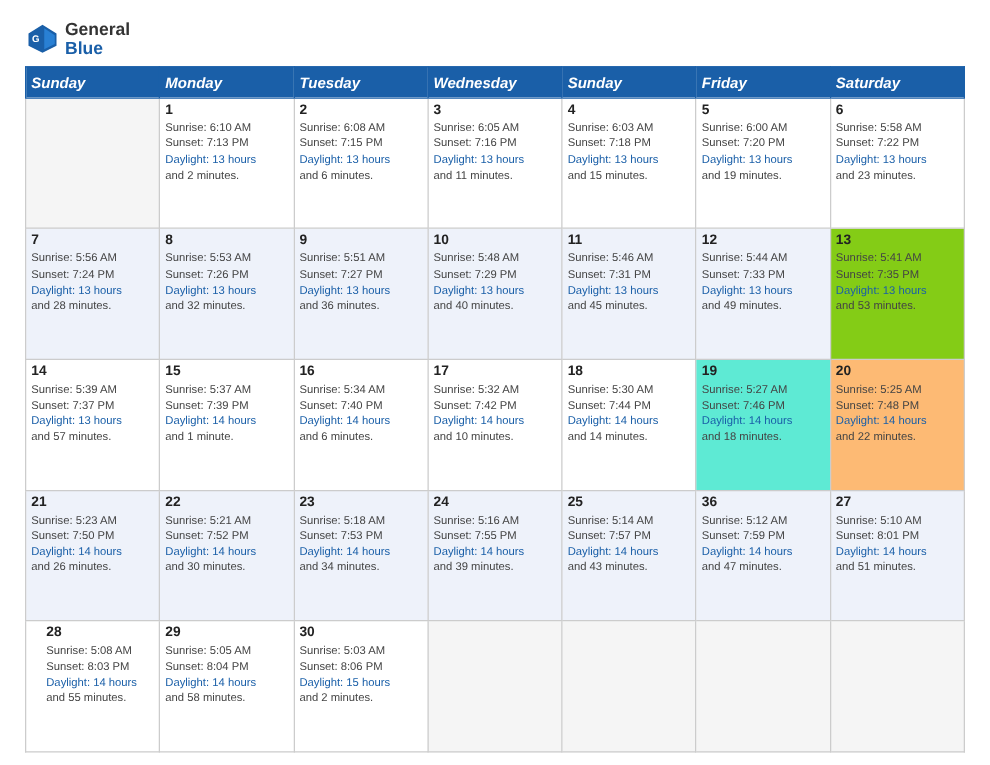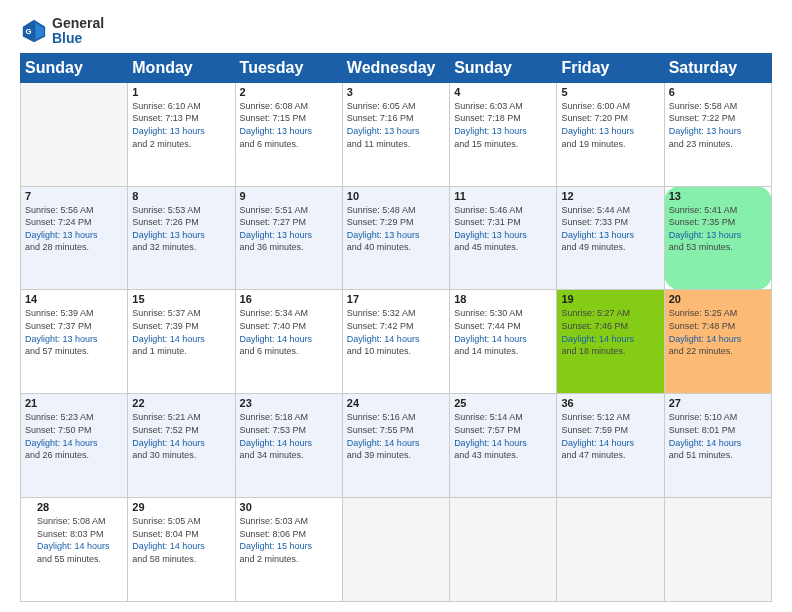--- a/index.html
+++ b/index.html
@@ -62,25 +62,26 @@
     .calendar {
       flex: 1;
       border: 1px solid #ccc;
       border-collapse: collapse;
       width: 100%;
       table-layout: fixed;
     }
     .calendar th {
       background: #1a5fa8;
       color: #fff;
-      font-size: 16px;
+      font-size: 12px;
       font-weight: bold;
       padding: 5px 4px;
       text-align: left;
       border: 1px solid #1a5fa8;
+      font-style: italic;
     }
     .calendar td {
       vertical-align: top;
       border: 1px solid #ccc;
       padding: 3px 4px;
       font-size: 9.5px;
       color: #333;
       height: 82px;
     }
     .day-num {
@@ -172,21 +173,21 @@
             <div class="day-info">Sunrise: 5:48 AM<br>Sunset: 7:29 PM<br><span style="color:#1a5fa8">Daylight: 13 hours</span><br>and 40 minutes.</div>
           </td>
           <td style="background: rgb(238, 242, 250); margin-top: 36px;">
             <span class="day-num">11</span>
             <div class="day-info">Sunrise: 5:46 AM<br>Sunset: 7:31 PM<br><span style="color:#1a5fa8">Daylight: 13 hours</span><br>and 45 minutes.</div>
           </td>
           <td style="background: rgb(238, 242, 250);">
             <span class="day-num">12</span>
             <div class="day-info">Sunrise: 5:44 AM<br>Sunset: 7:33 PM<br><span style="color:#1a5fa8">Daylight: 13 hours</span><br>and 49 minutes.</div>
           </td>
-          <td style="background: #86efac; border-radius: 16px;">
+          <td style="background: #84cc16;">
             <span class="day-num">13</span>
             <div class="day-info">Sunrise: 5:41 AM<br>Sunset: 7:35 PM<br><span style="color:#1a5fa8">Daylight: 13 hours</span><br>and 53 minutes.</div>
           </td>
         </tr>
         <tr>
           <td style="background: rgb(255, 255, 255);">
             <span class="day-num">14</span>
             <div class="day-info">Sunrise: 5:39 AM<br>Sunset: 7:37 PM<br><span style="color:#1a5fa8">Daylight: 13 hours</span><br>and 57 minutes.</div>
           </td>
           <td style="background: rgb(255, 255, 255);">
@@ -198,21 +199,21 @@
             <div class="day-info">Sunrise: 5:34 AM<br>Sunset: 7:40 PM<br><span style="color:#1a5fa8">Daylight: 14 hours</span><br>and 6 minutes.</div>
           </td>
           <td style="background: rgb(255, 255, 255);">
             <span class="day-num">17</span>
             <div class="day-info">Sunrise: 5:32 AM<br>Sunset: 7:42 PM<br><span style="color:#1a5fa8">Daylight: 14 hours</span><br>and 10 minutes.</div>
           </td>
           <td style="background: rgb(255, 255, 255);">
             <span class="day-num">18</span>
             <div class="day-info">Sunrise: 5:30 AM<br>Sunset: 7:44 PM<br><span style="color:#1a5fa8">Daylight: 14 hours</span><br>and 14 minutes.</div>
           </td>
-          <td style="background: #84cc16; margin-left: 40px;">
+          <td style="background: #5eead4; margin-left: 40px;">
             <span class="day-num">19</span>
             <div class="day-info">Sunrise: 5:27 AM<br>Sunset: 7:46 PM<br><span style="color:#1a5fa8">Daylight: 14 hours</span><br>and 18 minutes.</div>
           </td>
           <td style="background: #fdba74;">
             <span class="day-num">20</span>
             <div class="day-info">Sunrise: 5:25 AM<br>Sunset: 7:48 PM<br><span style="color:#1a5fa8">Daylight: 14 hours</span><br>and 22 minutes.</div>
           </td>
         </tr>
         <tr>
           <td style="background: rgb(238, 242, 250);">

